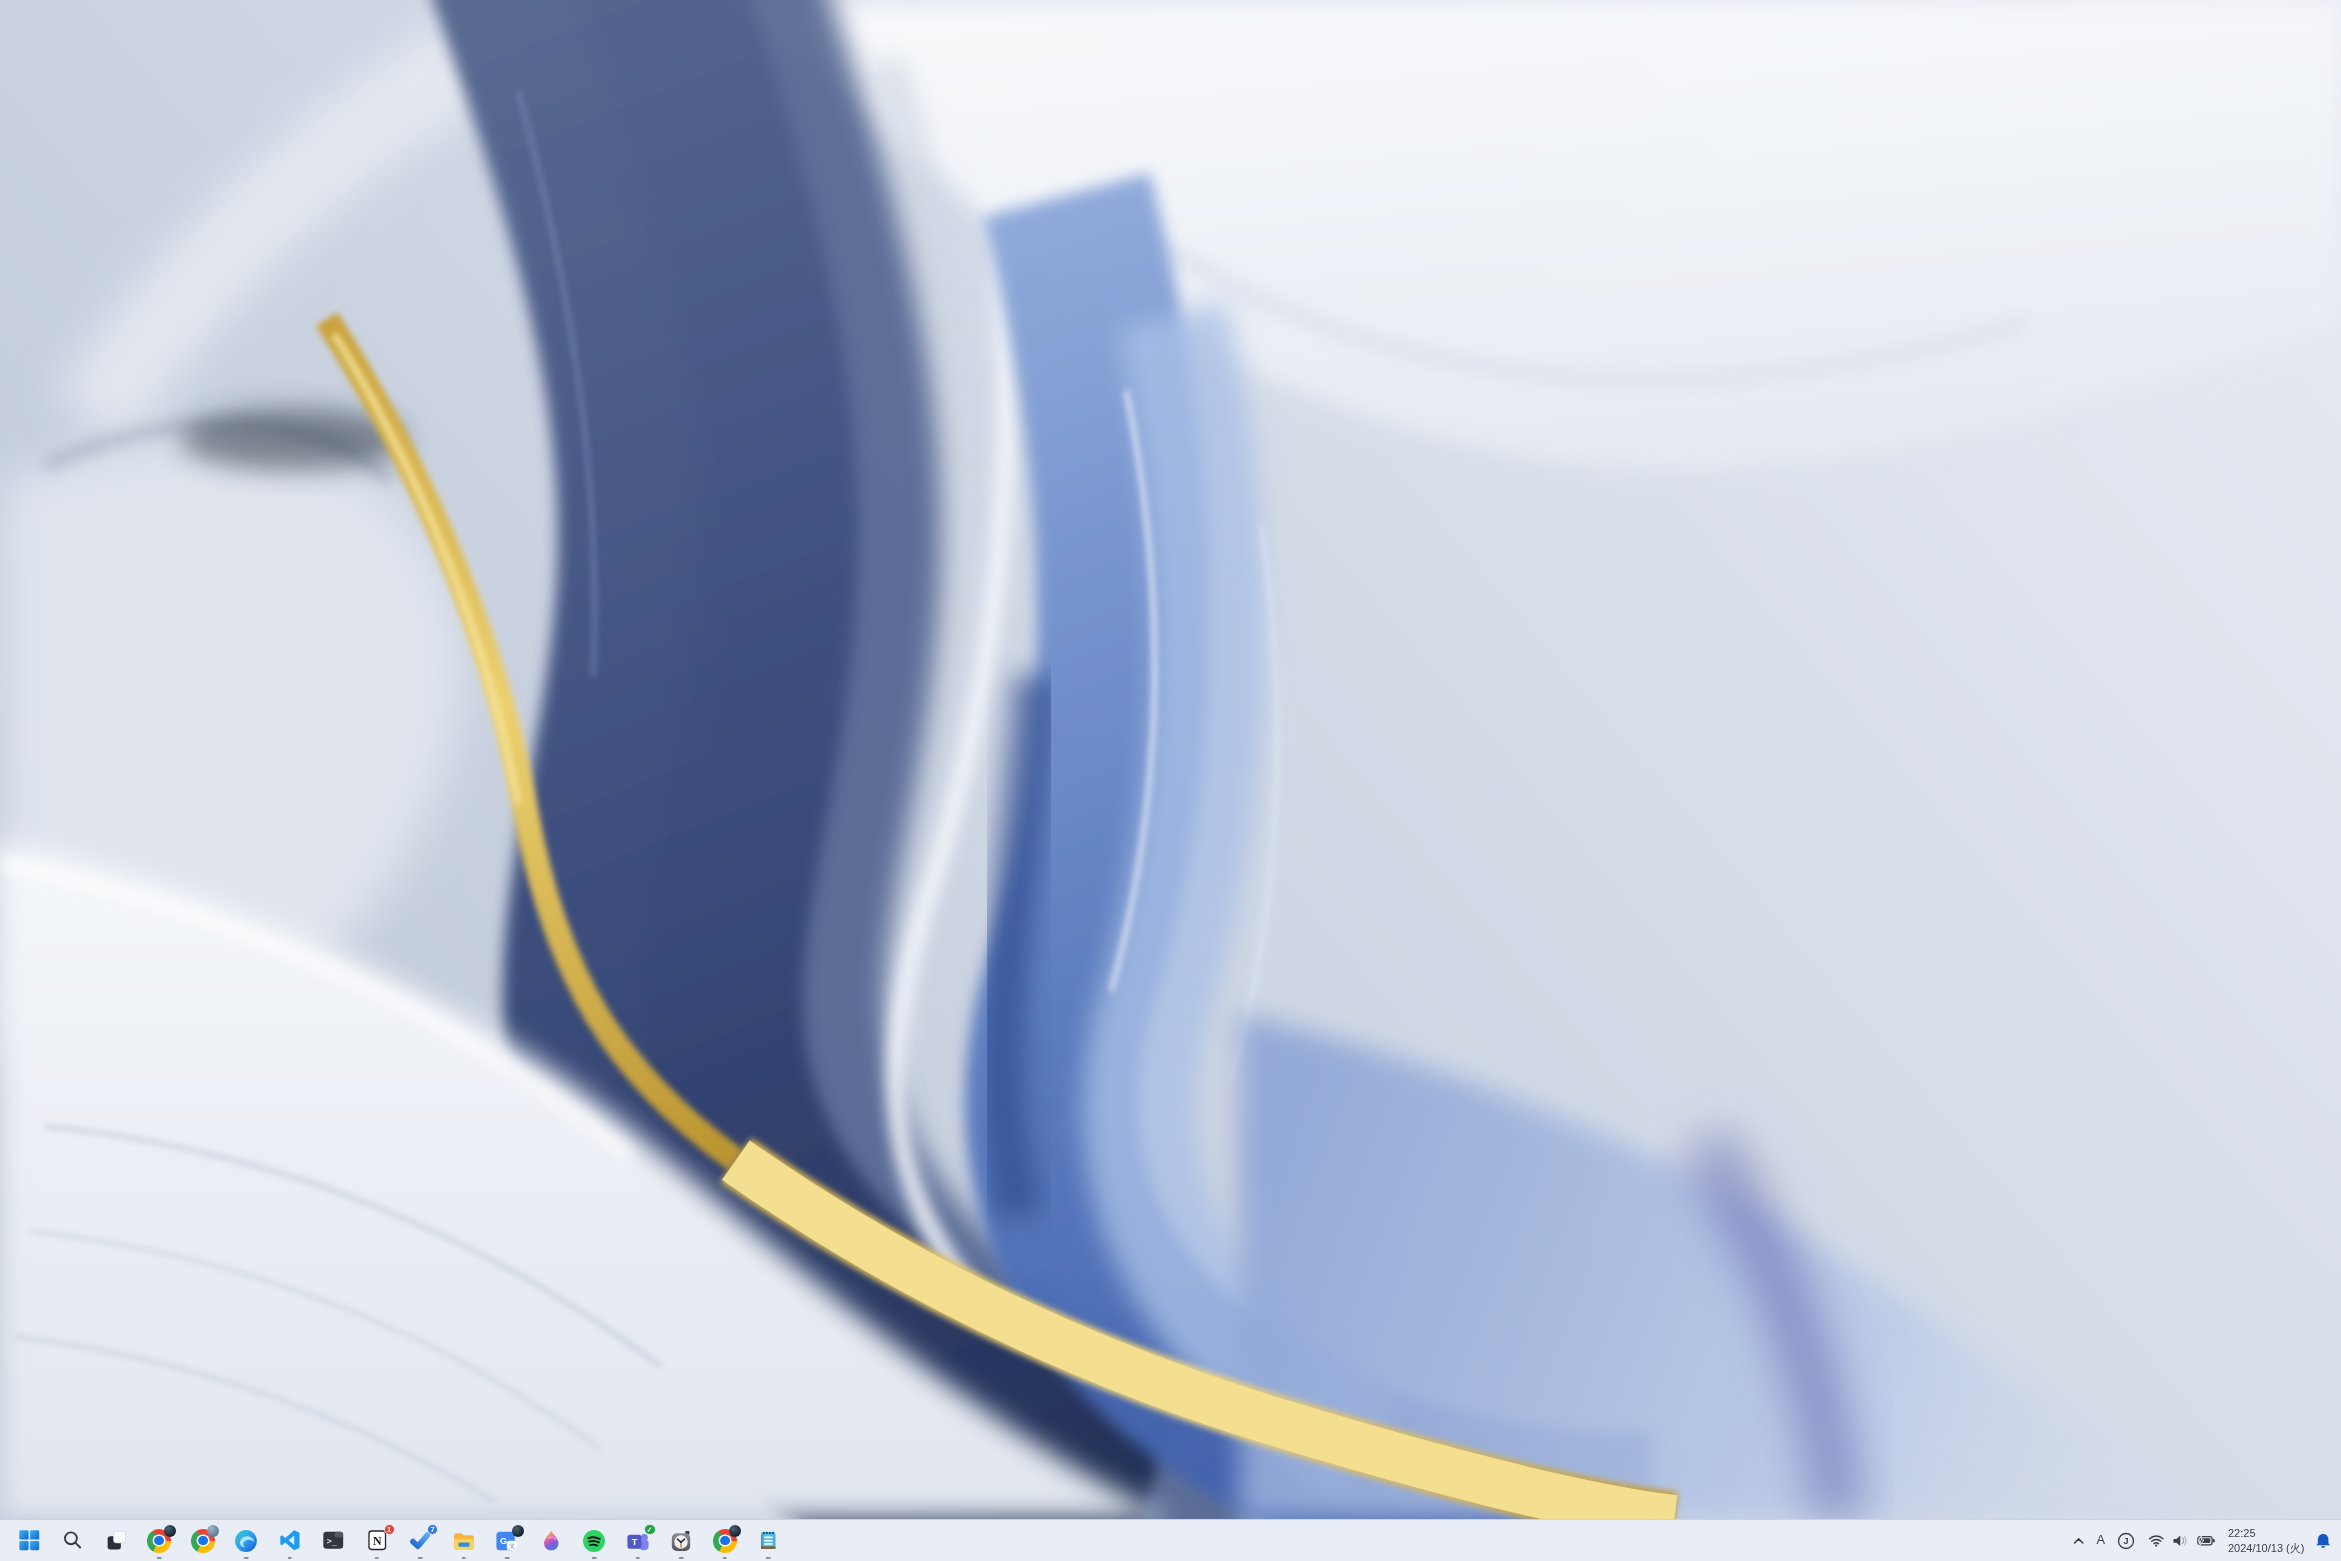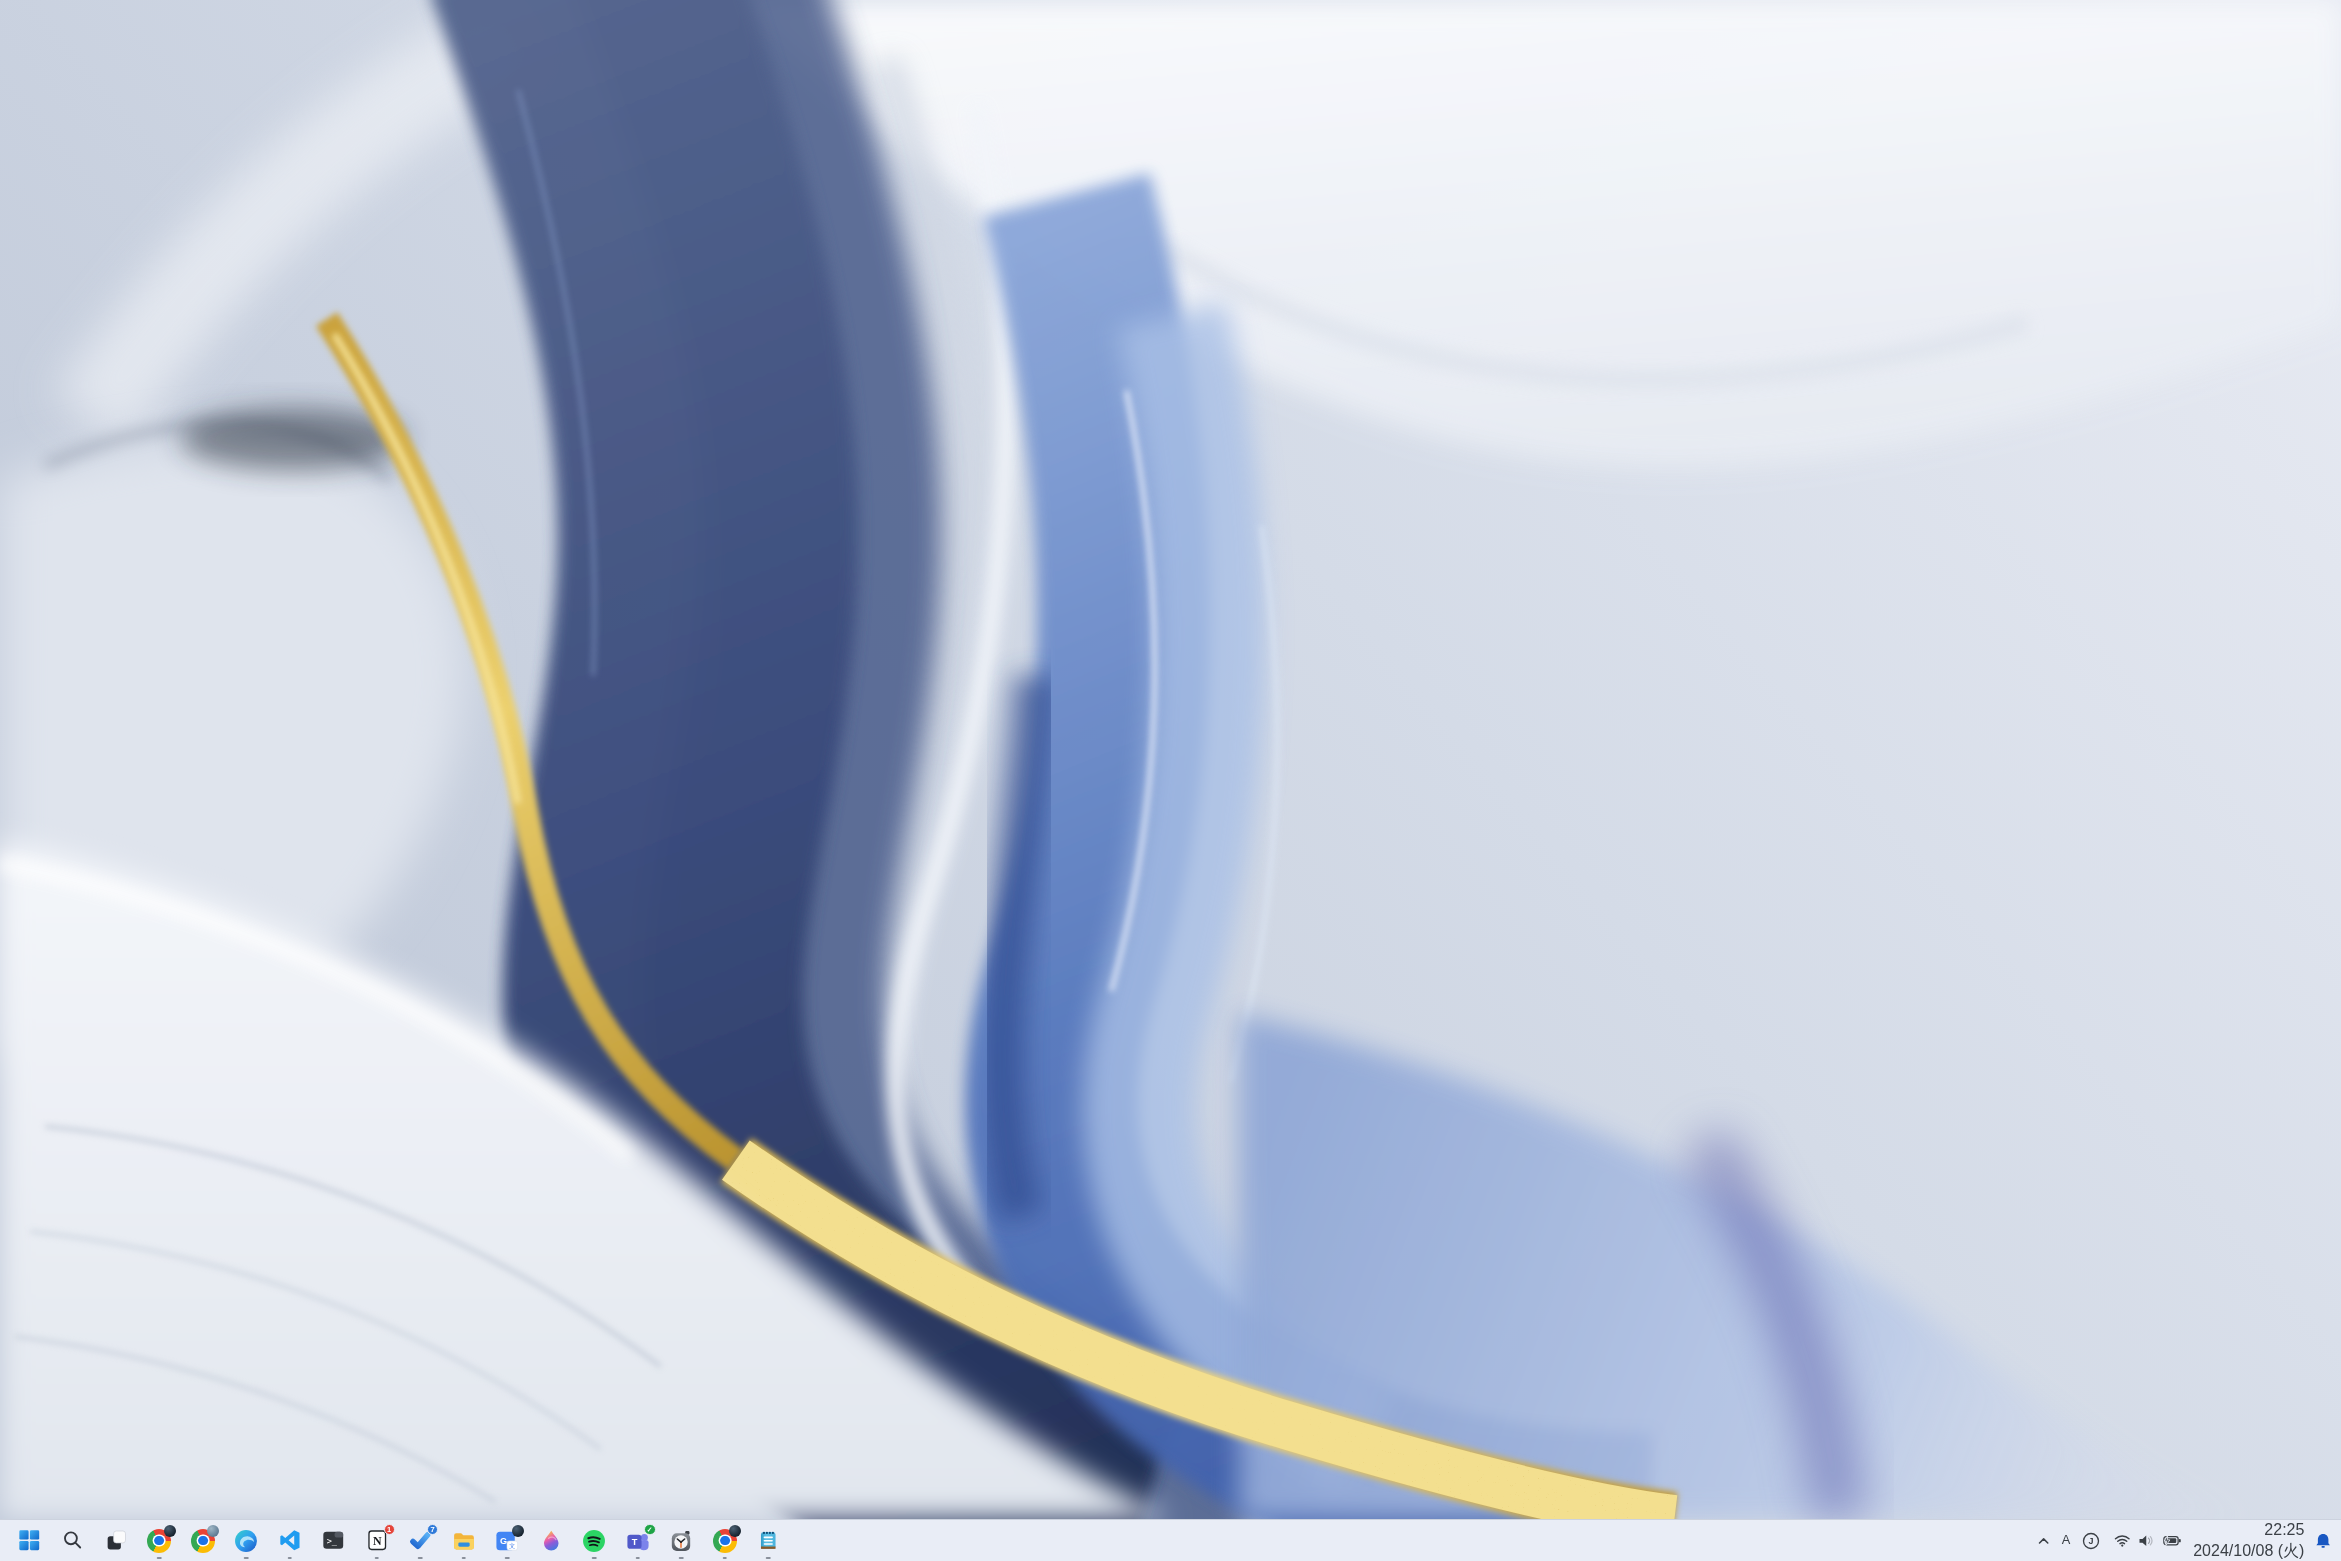--- a/index.html
+++ b/index.html
@@ -55,21 +55,21 @@
     transform:translate(-50%,-50%);border-radius:50%;background:#fff;}
   .chrome::after{content:"";position:absolute;left:50%;top:50%;width:9.8px;height:9.8px;
     transform:translate(-50%,-50%);border-radius:50%;background:#1a73e8;}
 
   
   .tray{display:flex;align-items:center;gap:12px;}
   .tray .titem{background:none;border:0;padding:0;margin:0;cursor:pointer;
     display:flex;align-items:center;justify-content:center;color:var(--icon-glyph,#3b4046);}
   .ime{font-size:12.8px;color:#24272c;line-height:1;}
   .quick{display:flex;align-items:center;gap:7.5px;margin-left:1.5px;}
-  .clock{ text-align:right;color:var(--clock-text,#1b1f26);font-size:16px;line-height:1.3;margin-left:4.5px;white-space:nowrap;}
+  .clock{ text-align:left;color:var(--clock-text,#1b1f26);font-size:11px;line-height:1.3;margin-left:4.5px;white-space:nowrap;}
   .jtxt{font-size:12px;fill:#3b4046;font-weight:bold;}
 </style>
 </head>
 <body>
 
 <div class="desktop">
 
   <div class="wallpaper">
     <svg viewBox="0 0 3119 2023" preserveAspectRatio="none" role="img">
       <defs>
@@ -450,21 +450,21 @@
             <rect x="22.5" y="5.2" width="2.5" height="4.6" rx="1.2" fill="#3b4046"></rect>
             <rect x="5" y="4.3" width="14" height="6.4" rx="1.5" fill="#3b4046"></rect>
             <path d="M7.5,0.5 L3,8 h3.4 L4.8,14.5 L10.5,6.5 H7 Z" fill="#3b4046" stroke="#e9edf6" stroke-width="1.2"></path>
           </svg>
         </button>
       </div>
 
       <button class="titem clock">
         <div>
           <div>22:25</div>
-          <div>2024/10/08 (火)</div>
+          <div>2024/10/13 (火)</div>
         </div>
       </button>
 
       <button class="titem">
         <svg width="14.3" height="16" viewBox="0 0 19 21">
           <path d="M9.5,1.2 c4.3,0 7,3.1 7,7.6 v4.6 l2,2.6 H0.5 l2,-2.6 V8.8 c0,-4.5 2.7,-7.6 7,-7.6 Z" style="fill:var(--bell-blue,#1857c2)"></path>
           <rect x="7.2" y="17" width="4.6" height="2.6" rx="1.3" style="fill:var(--bell-blue,#1857c2)"></rect>
         </svg>
       </button>
 

